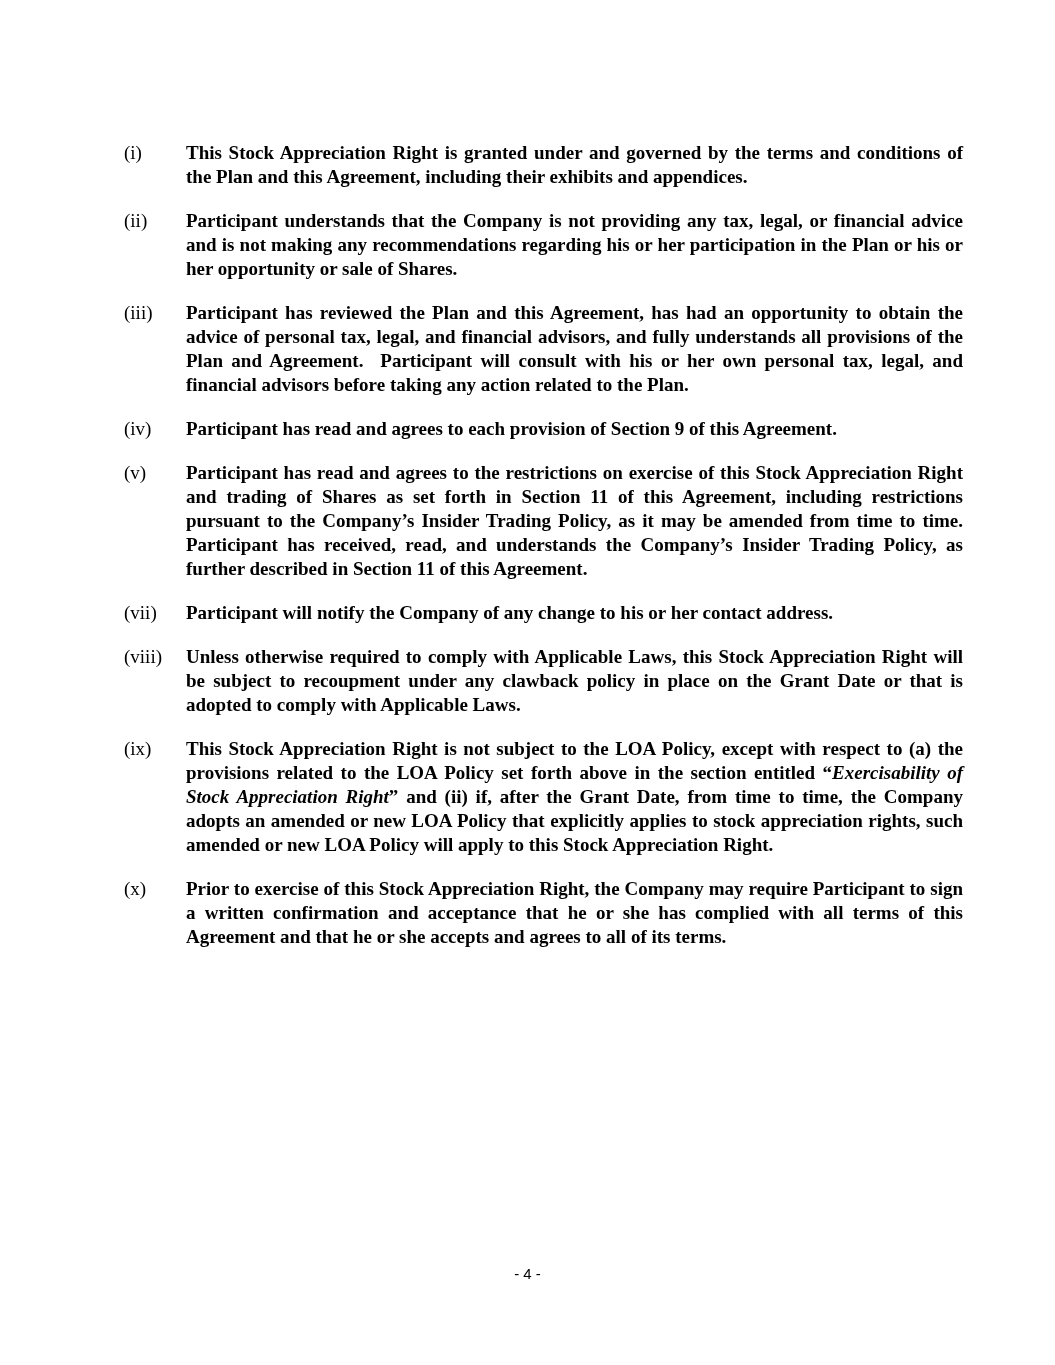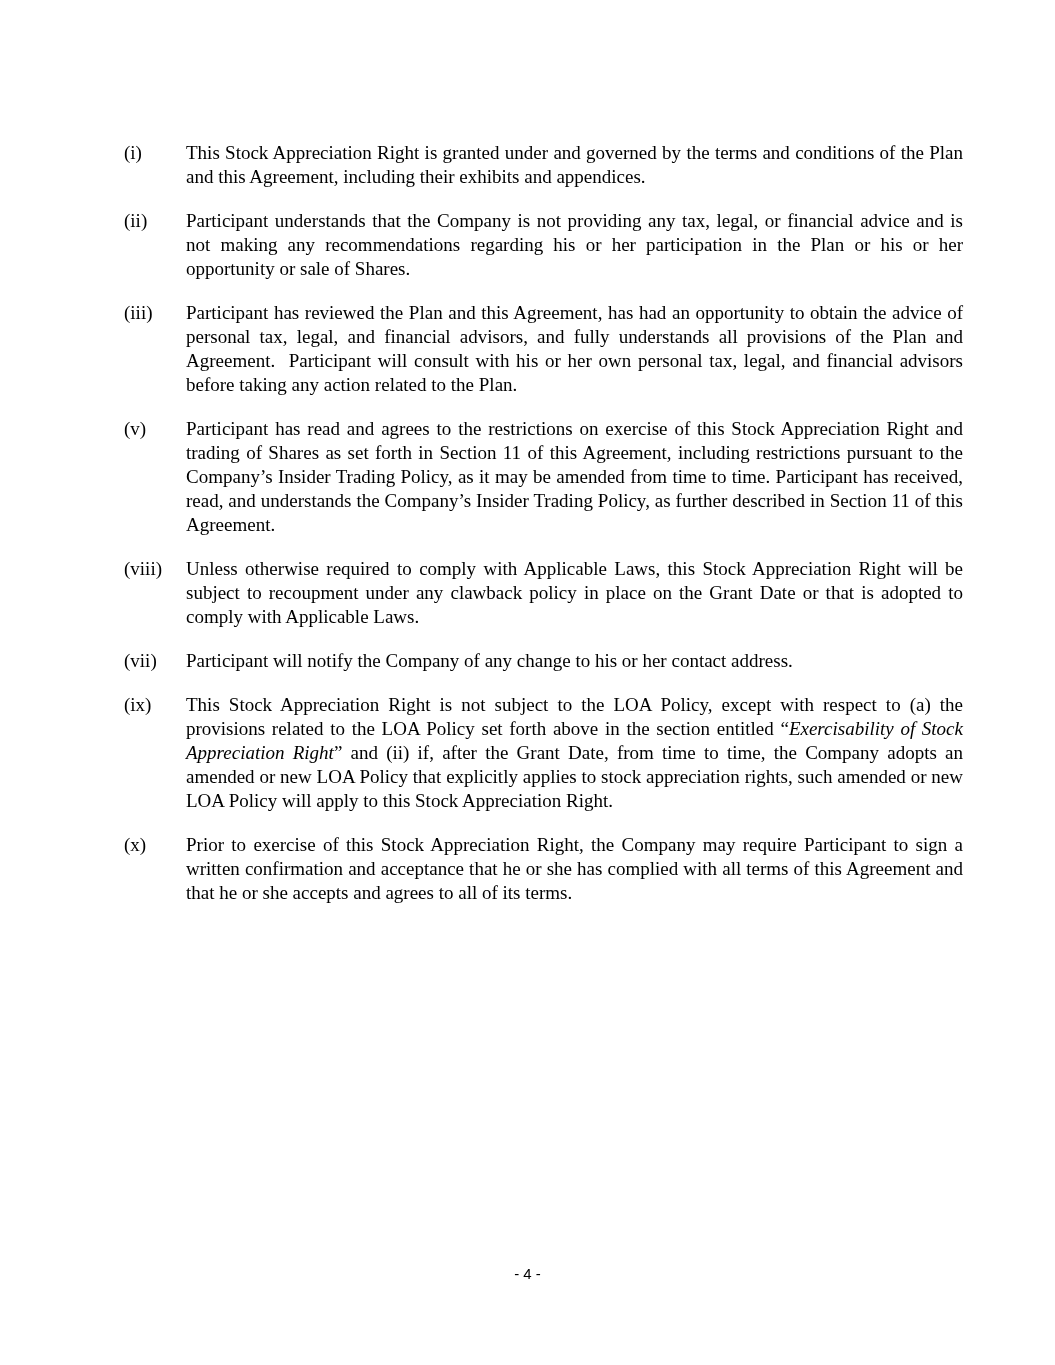--- a/index.html
+++ b/index.html
@@ -37,20 +37,21 @@
       font-size: 19px;
       line-height: 24px;
     }
     .num {
       flex: 0 0 62px;
       width: 62px;
     }
     .text {
       flex: 1 1 auto;
       text-align: justify;
+      font-weight: bold;
     }
     .text em {
       font-style: italic;
     }
     .footer {
       position: absolute;
       left: 0;
       width: 1055px;
       top: 1264px;
       text-align: center;
@@ -73,35 +74,39 @@
     <div class="item">
       <span class="num">(ii)</span>
       <span class="text">Participant understands that the Company is not providing any tax, legal, or financial advice and is not making any recommendations regarding his or her participation in the Plan or his or her opportunity or sale of Shares.</span>
     </div>
 
     <div class="item">
       <span class="num">(iii)</span>
       <span class="text" style="white-space: pre-wrap;">Participant has reviewed the Plan and this Agreement, has had an opportunity to obtain the advice of personal tax, legal, and financial advisors, and fully understands all provisions of the Plan and Agreement.  Participant will consult with his or her own personal tax, legal, and financial advisors before taking any action related to the Plan.</span>
     </div>
 
+    <div class="item">
+      <span class="num">(iv)</span>
+      <span class="text">Participant has read and agrees to each provision of Section 9 of this Agreement.</span>
+    </div>
 
     <div class="item">
       <span class="num">(v)</span>
       <span class="text">Participant has read and agrees to the restrictions on exercise of this Stock Appreciation Right and trading of Shares as set forth in Section 11 of this Agreement, including restrictions pursuant to the Company’s Insider Trading Policy, as it may be amended from time to time. Participant has received, read, and understands the Company’s Insider Trading Policy, as further described in Section 11 of this Agreement.</span>
     </div>
 
 
     <div class="item">
-      <span class="num">(viii)</span>
-      <span class="text">Unless otherwise required to comply with Applicable Laws, this Stock Appreciation Right will be subject to recoupment under any clawback policy in place on the Grant Date or that is adopted to comply with Applicable Laws.</span>
+      <span class="num">(vii)</span>
+      <span class="text">Participant will notify the Company of any change to his or her contact address.</span>
     </div>
 
     <div class="item">
-      <span class="num">(vii)</span>
-      <span class="text">Participant will notify the Company of any change to his or her contact address.</span>
+      <span class="num">(viii)</span>
+      <span class="text">Unless otherwise required to comply with Applicable Laws, this Stock Appreciation Right will be subject to recoupment under any clawback policy in place on the Grant Date or that is adopted to comply with Applicable Laws.</span>
     </div>
 
     <div class="item">
       <span class="num">(ix)</span>
       <span class="text"><span>This Stock Appreciation Right is not subject to the LOA Policy, except with respect to (a) the provisions related to the LOA Policy set forth above in the section entitled “</span><em>Exercisability of Stock Appreciation Right</em><span>” and (ii) if, after the Grant Date, from time to time, the Company adopts an amended or new LOA Policy that explicitly applies to stock appreciation rights, such amended or new LOA Policy will apply to this Stock Appreciation Right.</span></span>
     </div>
 
     <div class="item">
       <span class="num">(x)</span>
       <span class="text">Prior to exercise of this Stock Appreciation Right, the Company may require Participant to sign a written confirmation and acceptance that he or she has complied with all terms of this Agreement and that he or she accepts and agrees to all of its terms.</span>

